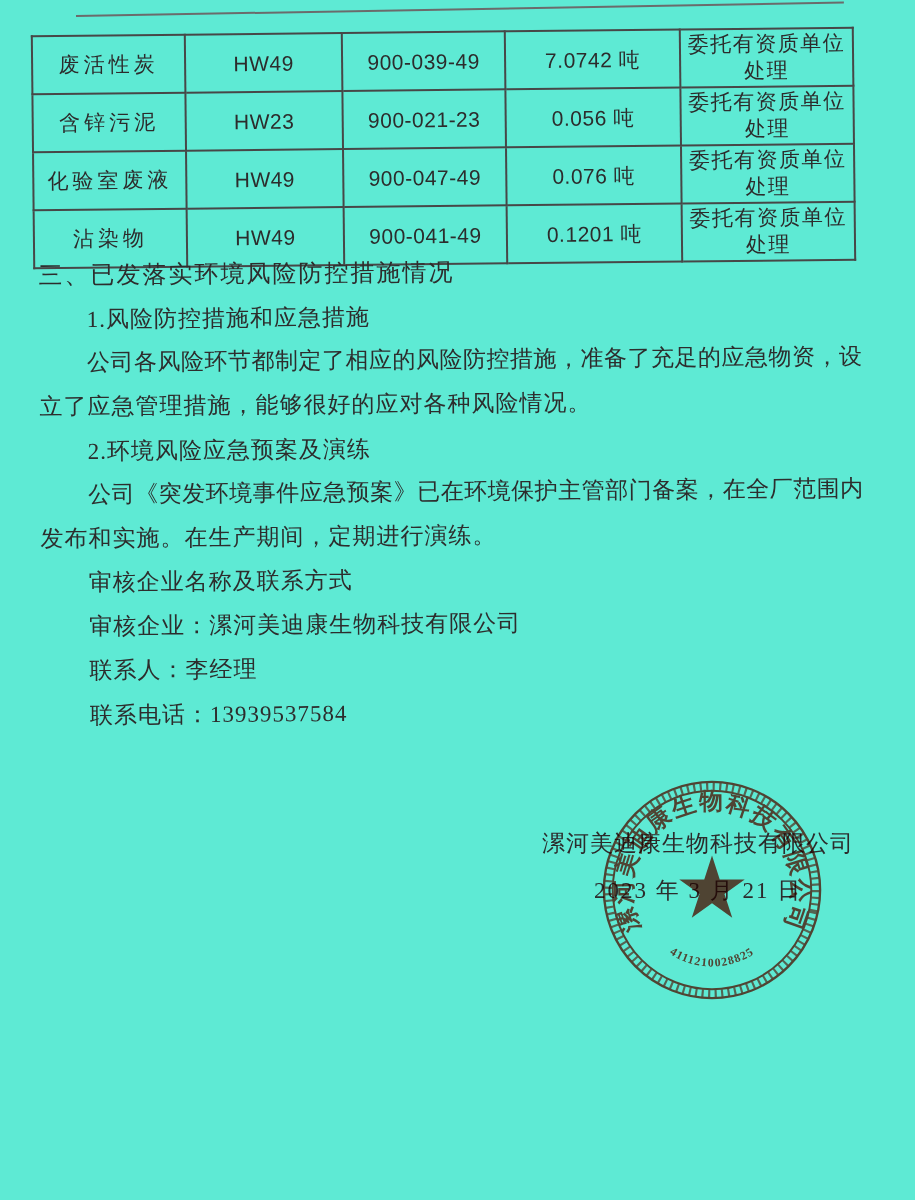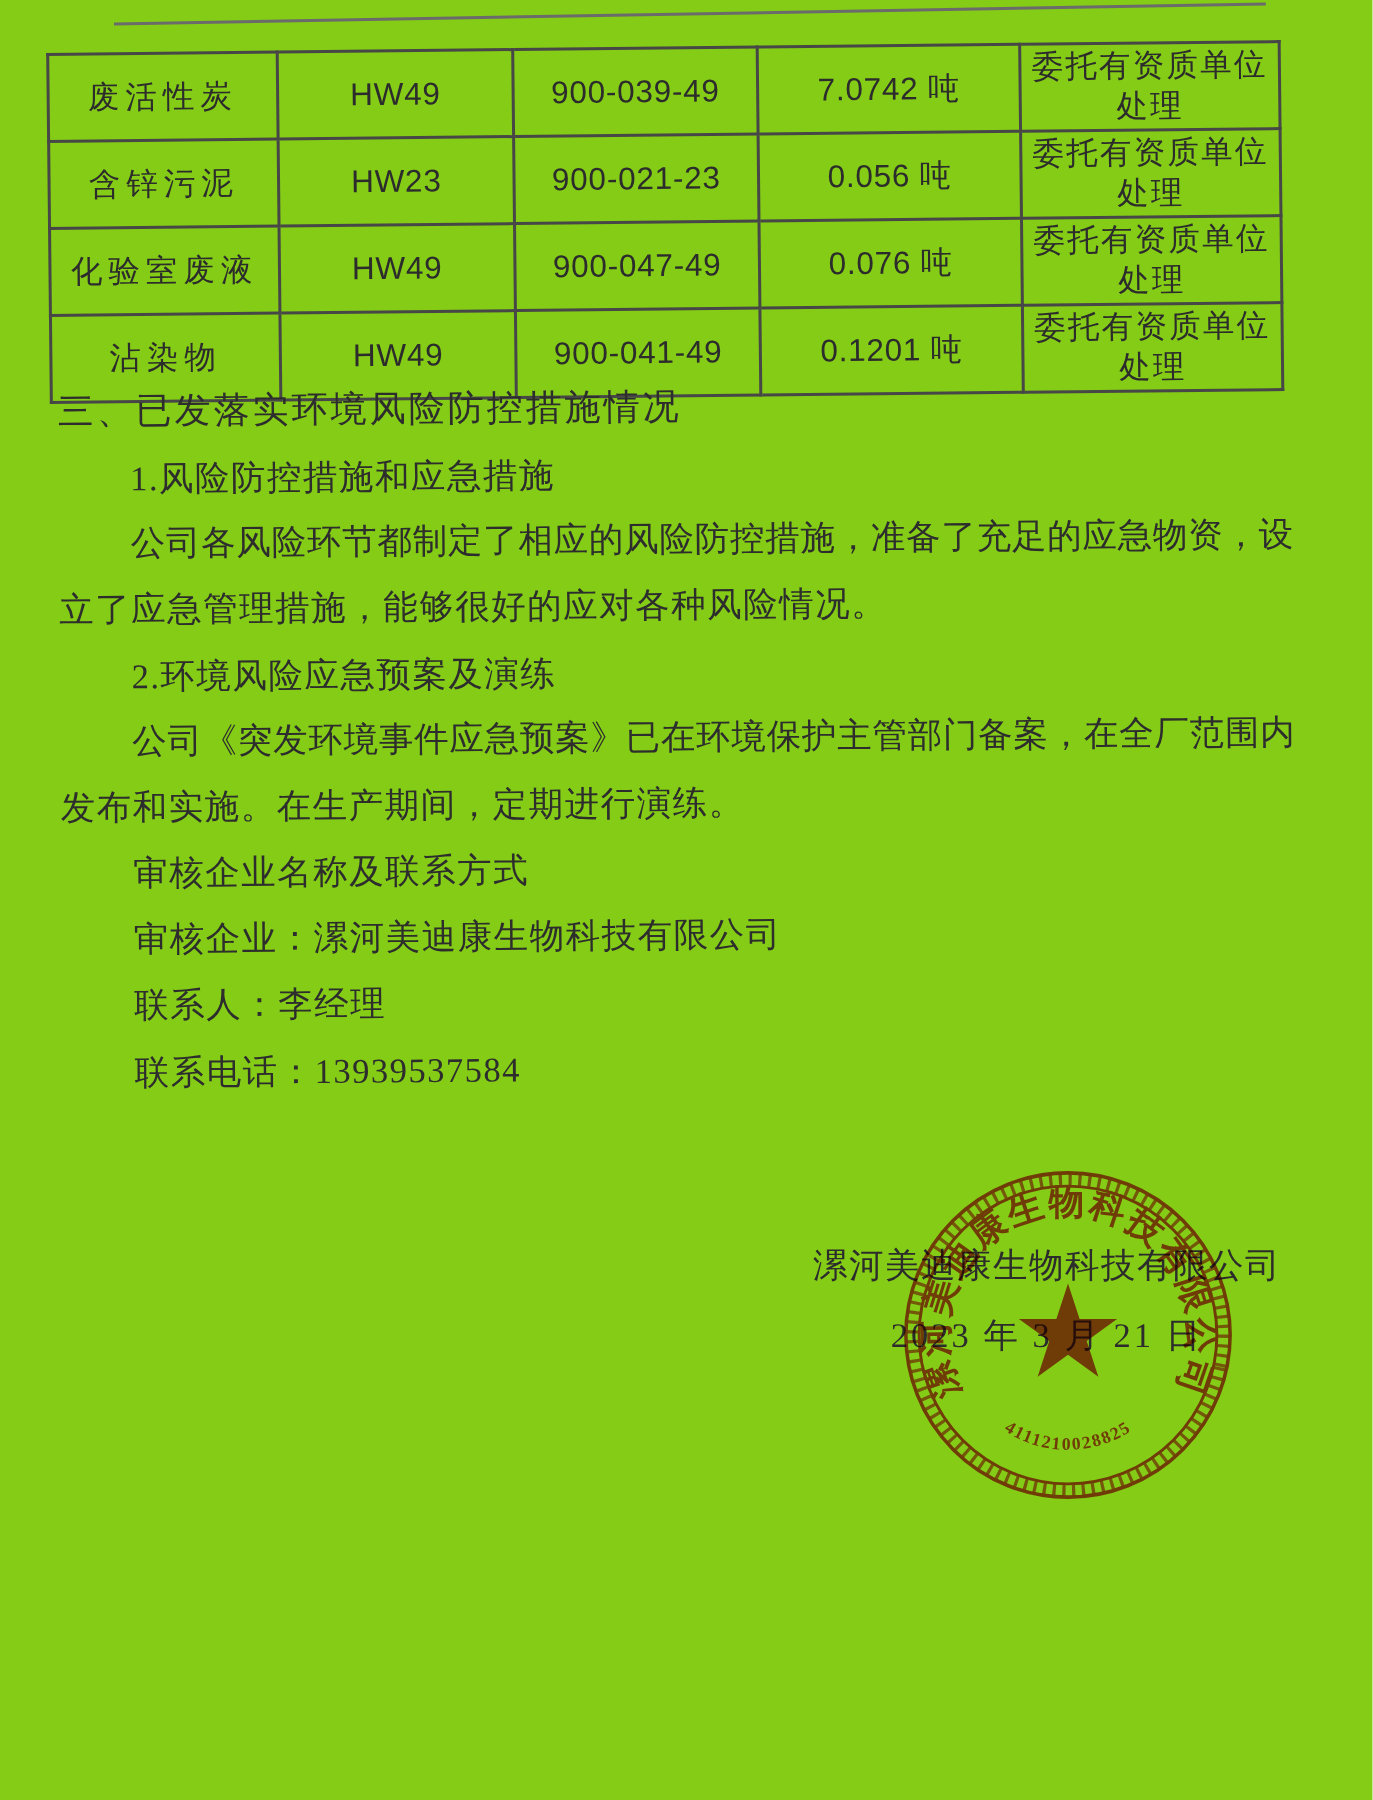--- a/index.html
+++ b/index.html
@@ -5,21 +5,21 @@
   * { margin: 0; padding: 0; box-sizing: border-box; }
   html, body { width: 915px; height: 1200px; }
   body {
     font-family: "Liberation Serif", "DejaVu Serif", serif;
     background: #ffffff;
   }
   #sheet {
     position: relative;
     width: 915px;
     height: 1200px;
-    background: #84cc16;
+    background: #5eead4;
     overflow: hidden;
     color: #2d2d2d;
   }
 
   
   .top-fragment {
     position: absolute;
     left: 76px; top: 15px;
     width: 768px; height: 0;
     border-top: 2px solid #6b6b6b;

